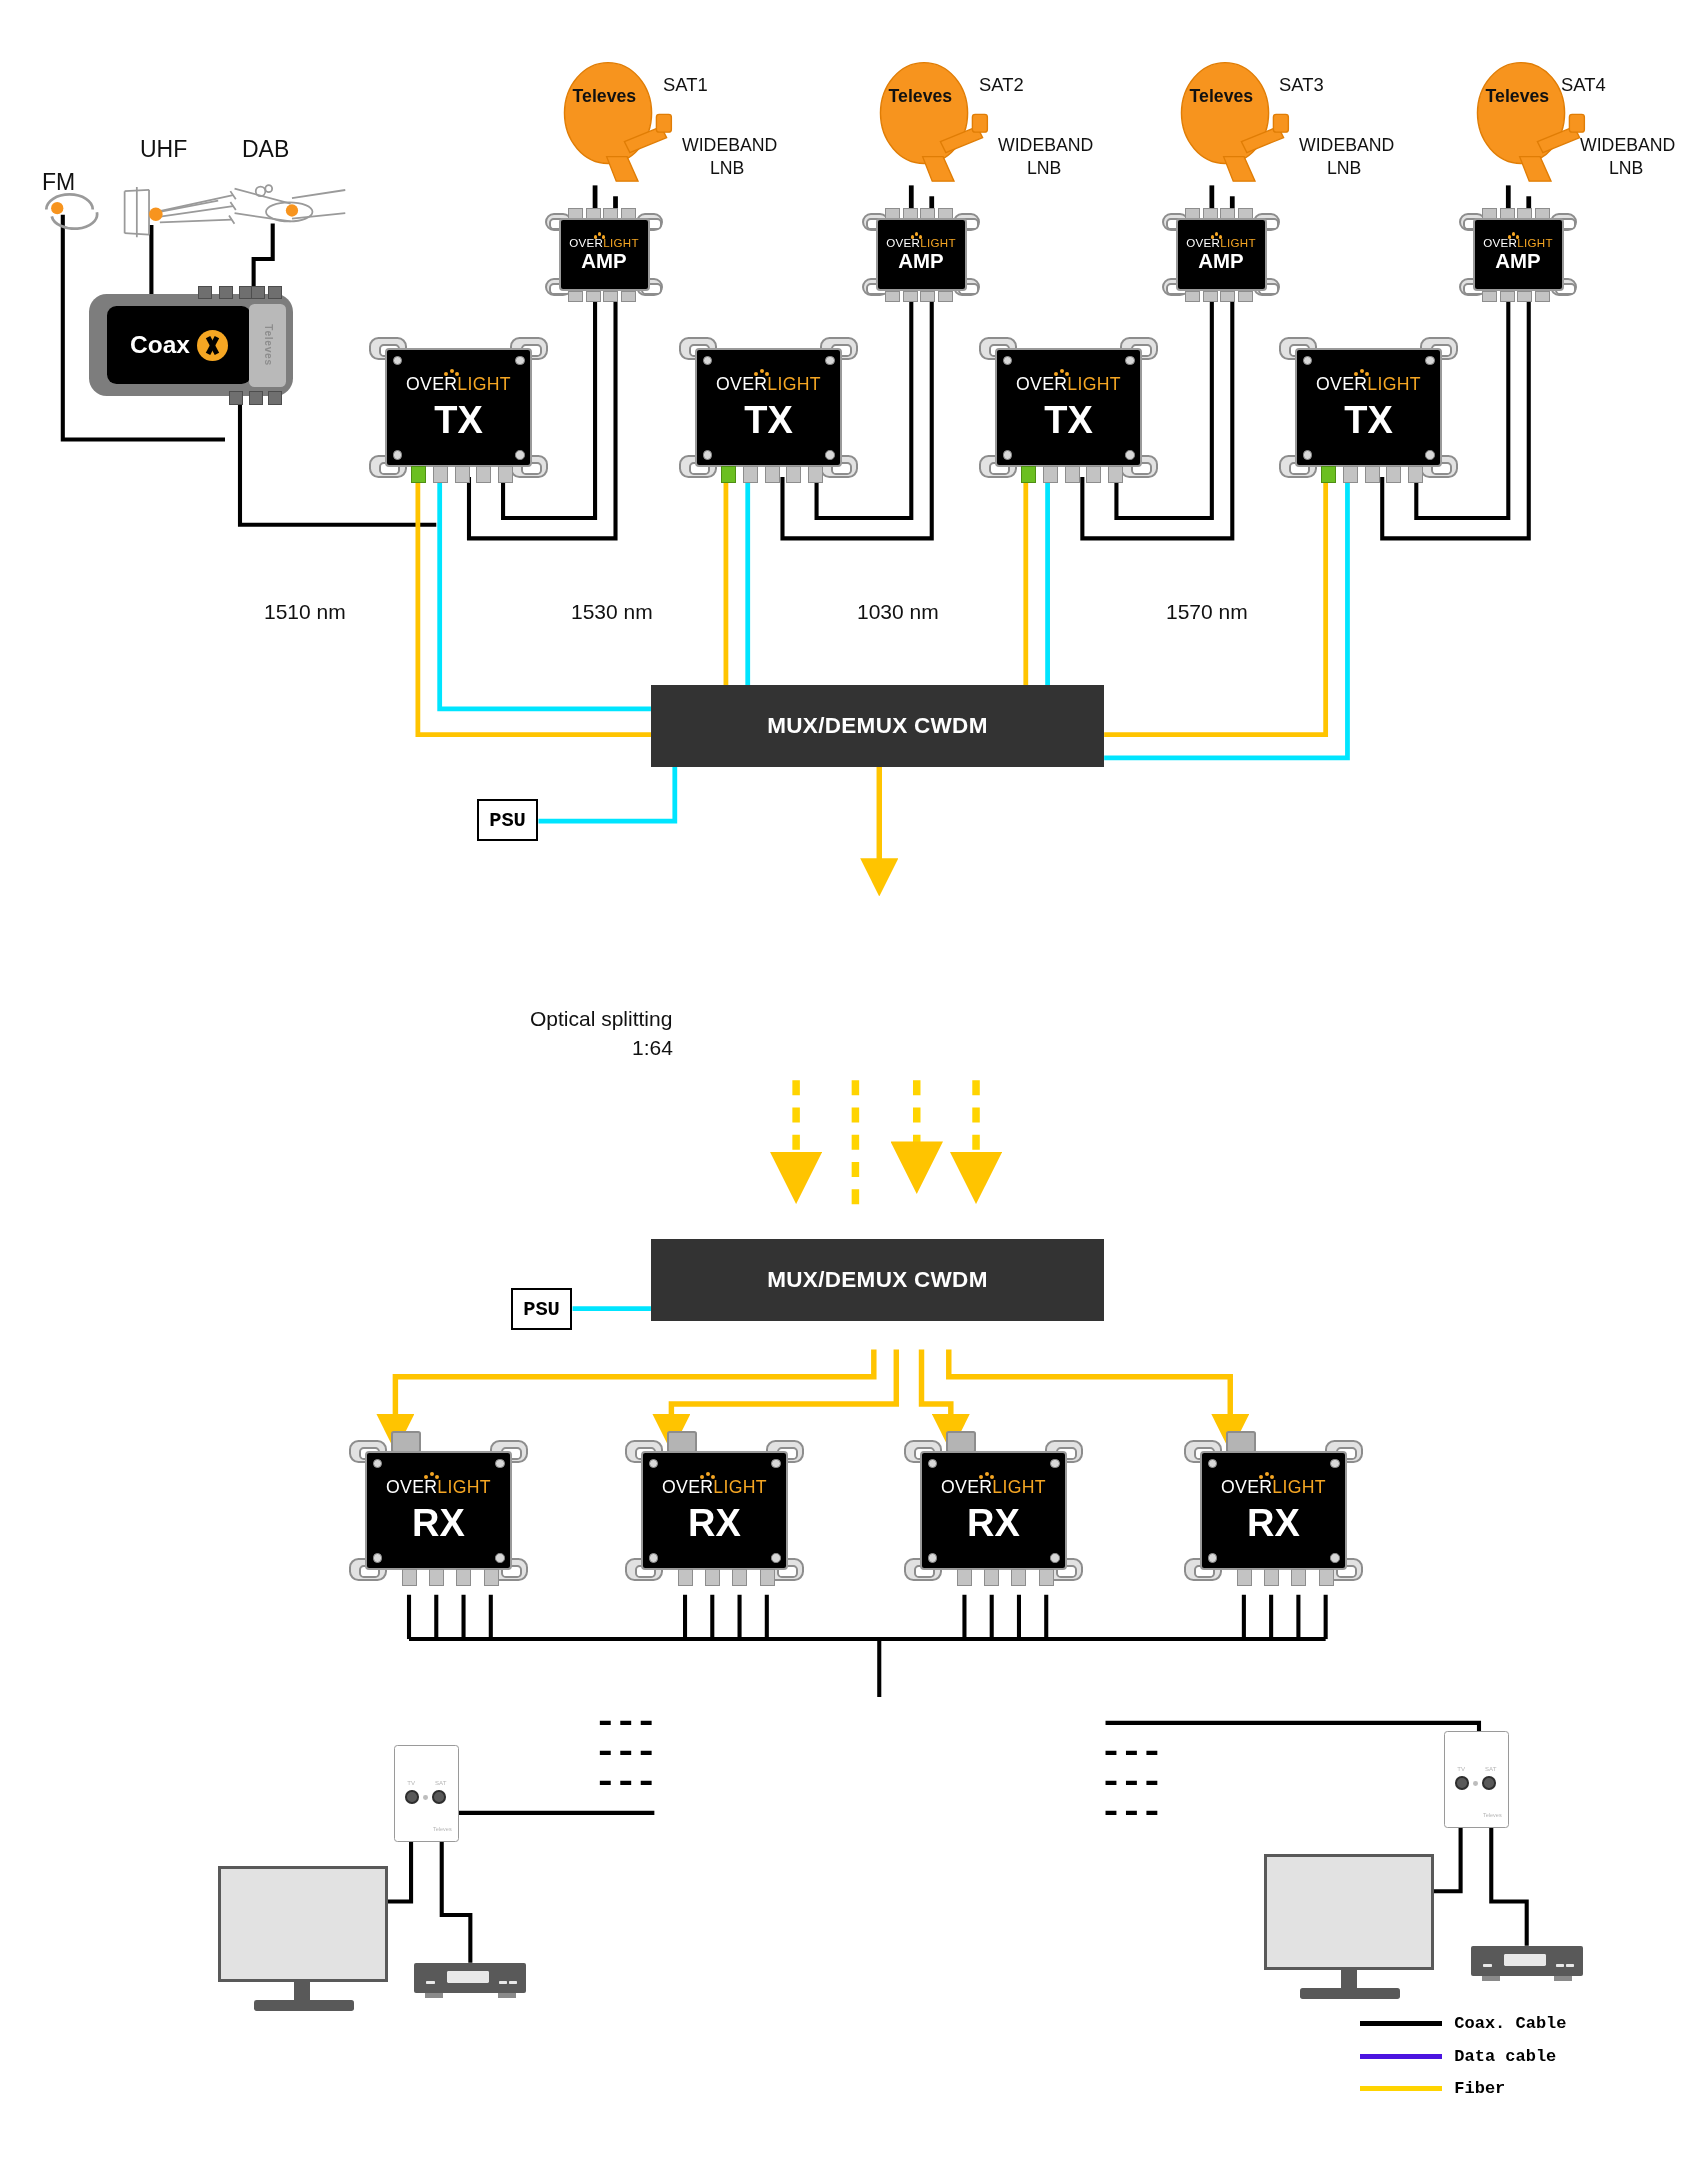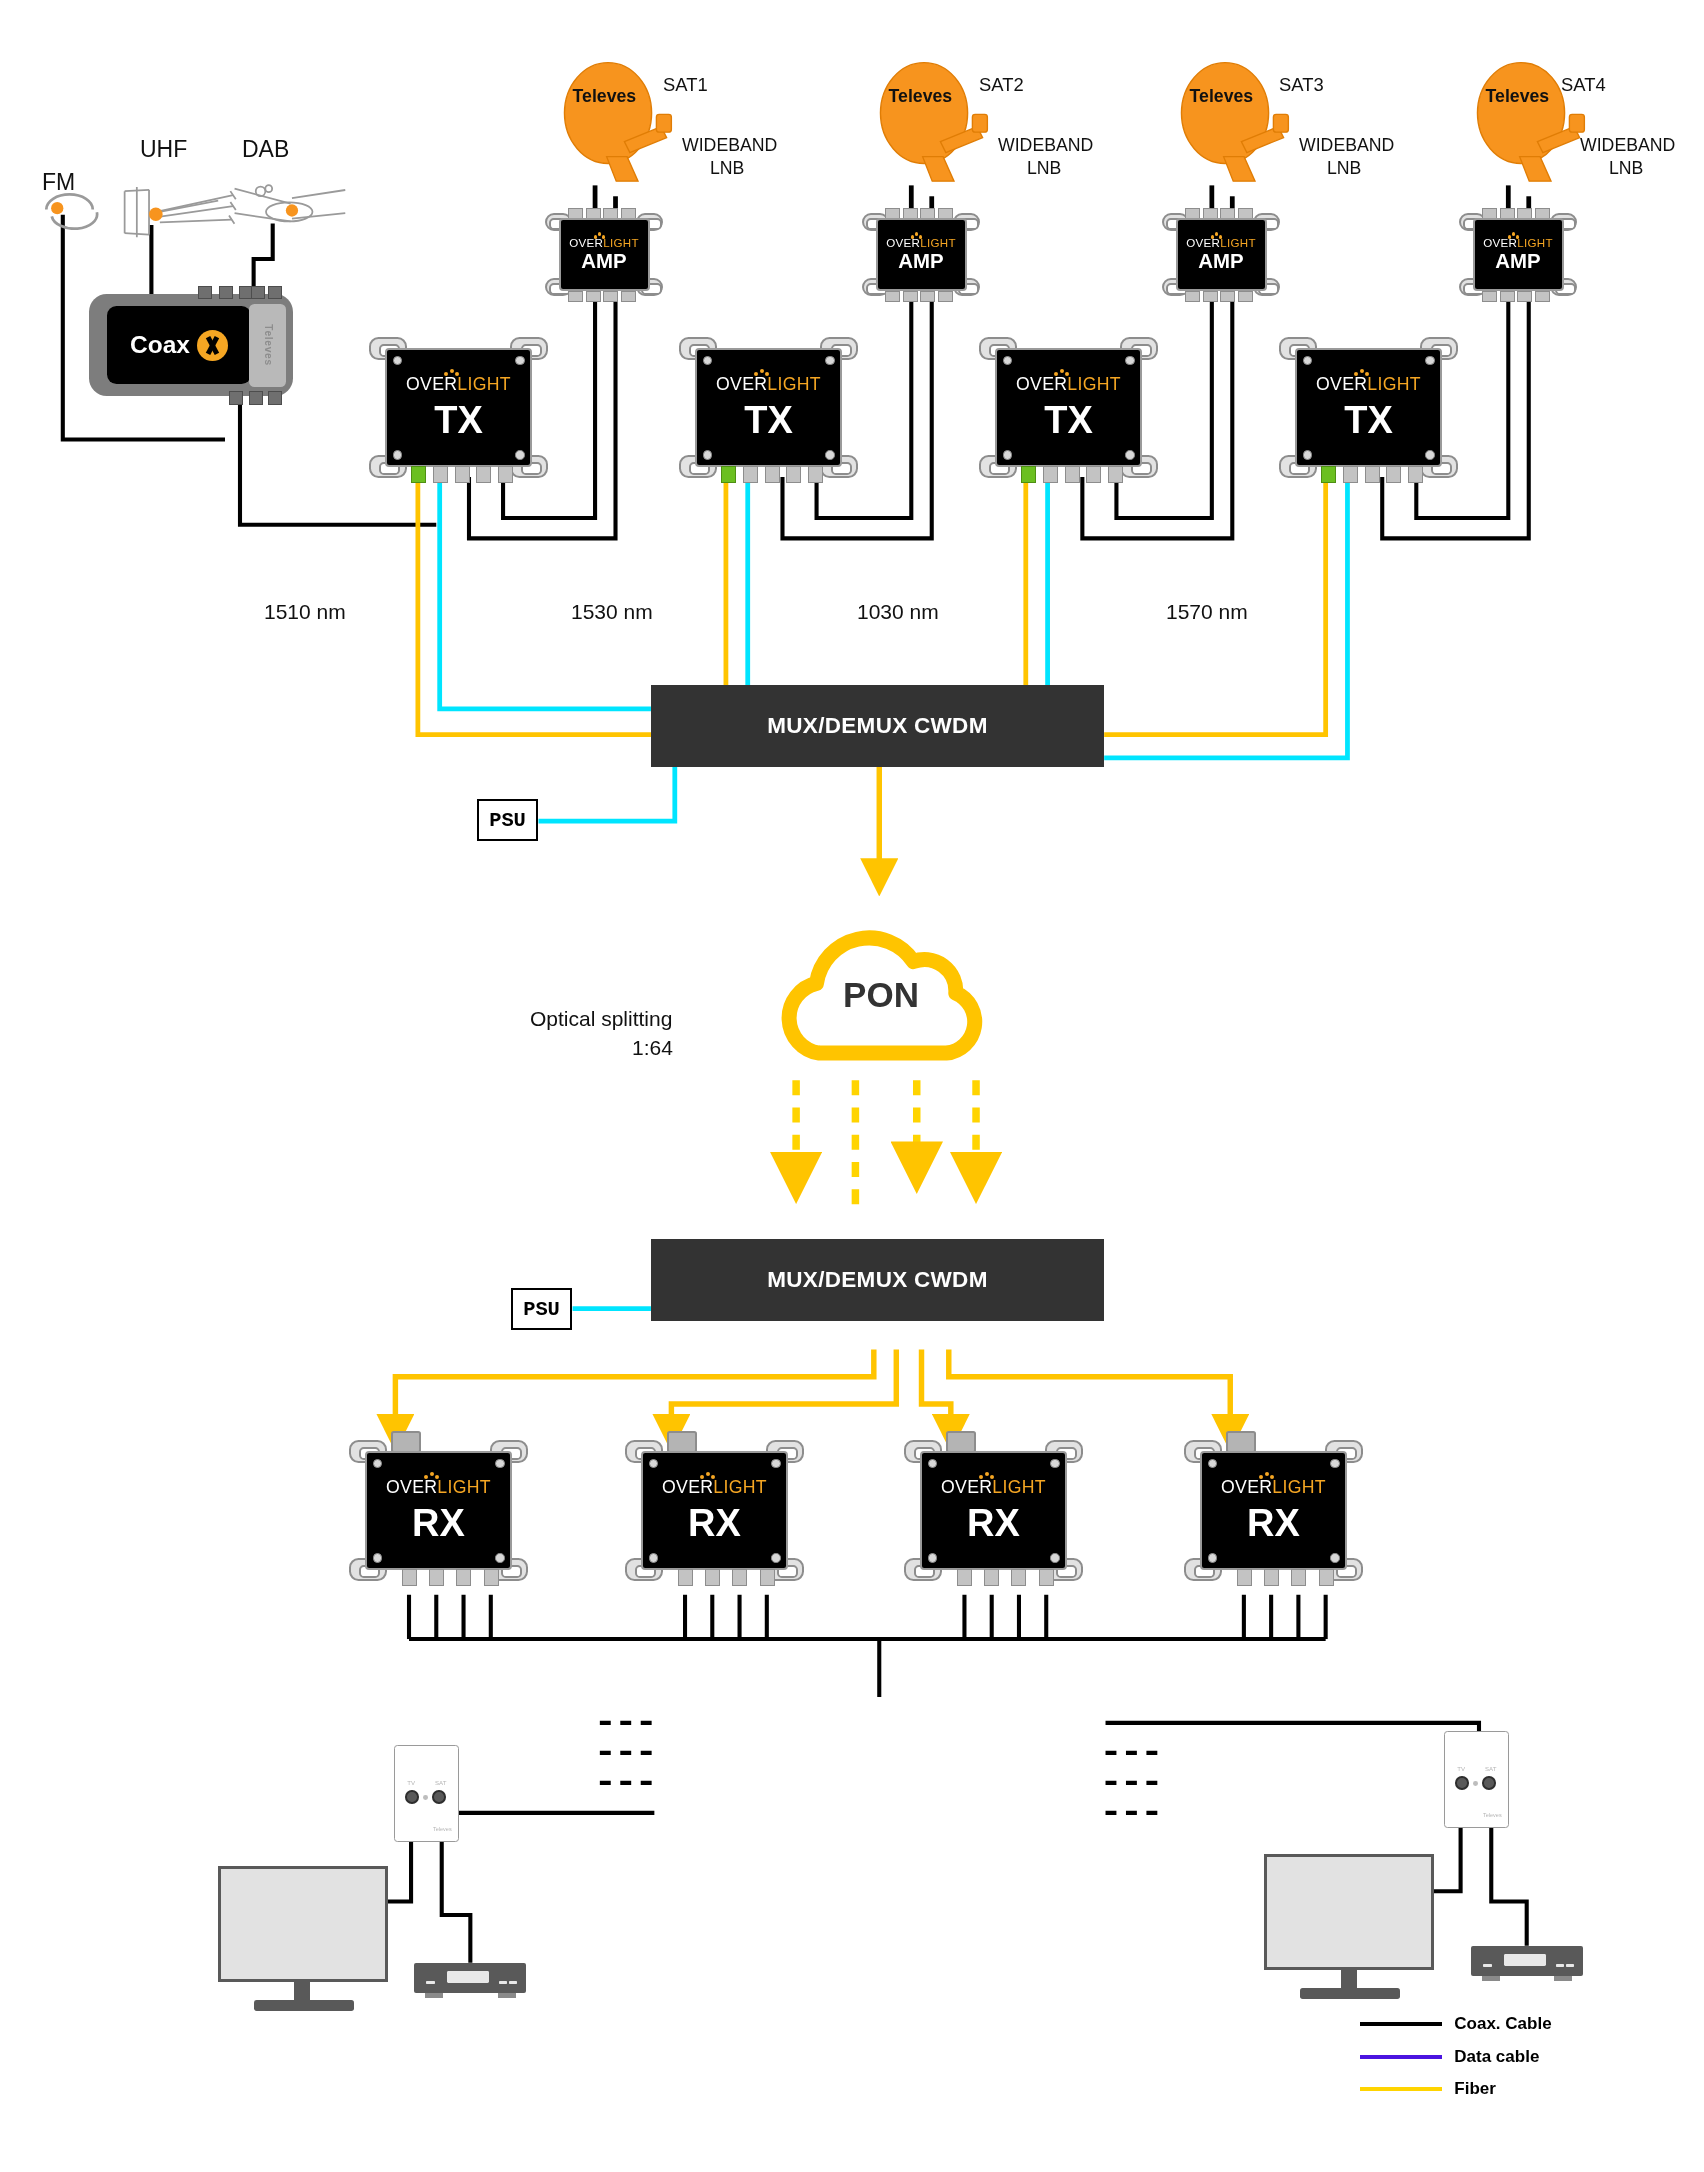--- a/index.html
+++ b/index.html
@@ -132,21 +132,21 @@
     position: absolute; background: #fff; border: 1.4px solid #9a9a9a; border-radius: 3.4px;
   }
   .oport {
     position: absolute; width: 13.6px; height: 13.6px; border-radius: 50%;
     background: #595959; border: 2px solid #2e2e2e;
   }
   .otxt { position: absolute; font-size: 6.1px; color: #b5b5b5; }
 
   
   .legend { position: absolute; }
-  .leg-row { position: absolute; display: flex; align-items: center; }
+  .leg-row { position: absolute; display: flex; align-items: center; font-family: Liberation Mono, monospace; }
   .leg-line { width: 82px; height: 4.8px; margin-right: 12.3px; }
   .leg-txt { font-size: 17px; font-weight: 700; color: #000; }
 </style>
 </head>
 <body>
 
 <div id="stage">
 
   <svg id="wires" viewBox="0 0 2500 3187">
     <defs>
@@ -578,30 +578,20 @@
   <div class="lbl" style="left:1166px; top:600px; font-size:21px;">1570 nm</div>
 
   <div class="darkbox" style="left:651px; top:685px; width:453px; height:82px; font-size:22.5px;">
     <span>MUX/DEMUX CWDM</span>
   </div>
 
   <div class="psu" style="left:477px; top:799px; width:61px; height:42px; font-size:20.4px;">
     <span>PSU</span>
   </div>
 
-  <div class="cloud" style="left:770px; top:896px; width:222px; height:181px;">
-    <svg width="222" height="181" viewBox="0 0 325 265">
-      <path d="M72,230
-               A52,52 0 0 1 68,128
-               A78,78 0 0 1 210,96
-               A46,46 0 0 1 272,142
-               A46,46 0 0 1 258,230 Z" fill="none" stroke="#FFC400" stroke-width="22" stroke-linejoin="round" stroke-linecap="round"></path>
-    </svg>
-    <div class="ctxt" style="font-size:35px;">PON</div>
-  </div>
   <div class="lbl" style="left:530px; top:1007px; font-size:21px;">Optical splitting</div>
   <div class="lbl" style="left:632px; top:1036px; font-size:21px;">1:64</div>
 
   <div class="darkbox" style="left:651px; top:1239px; width:453px; height:82px; font-size:22.5px;">
     <span>MUX/DEMUX CWDM</span>
   </div>
 
   <div class="psu" style="left:511px; top:1288px; width:61px; height:42px; font-size:20.4px;">
     <span>PSU</span>
   </div>

